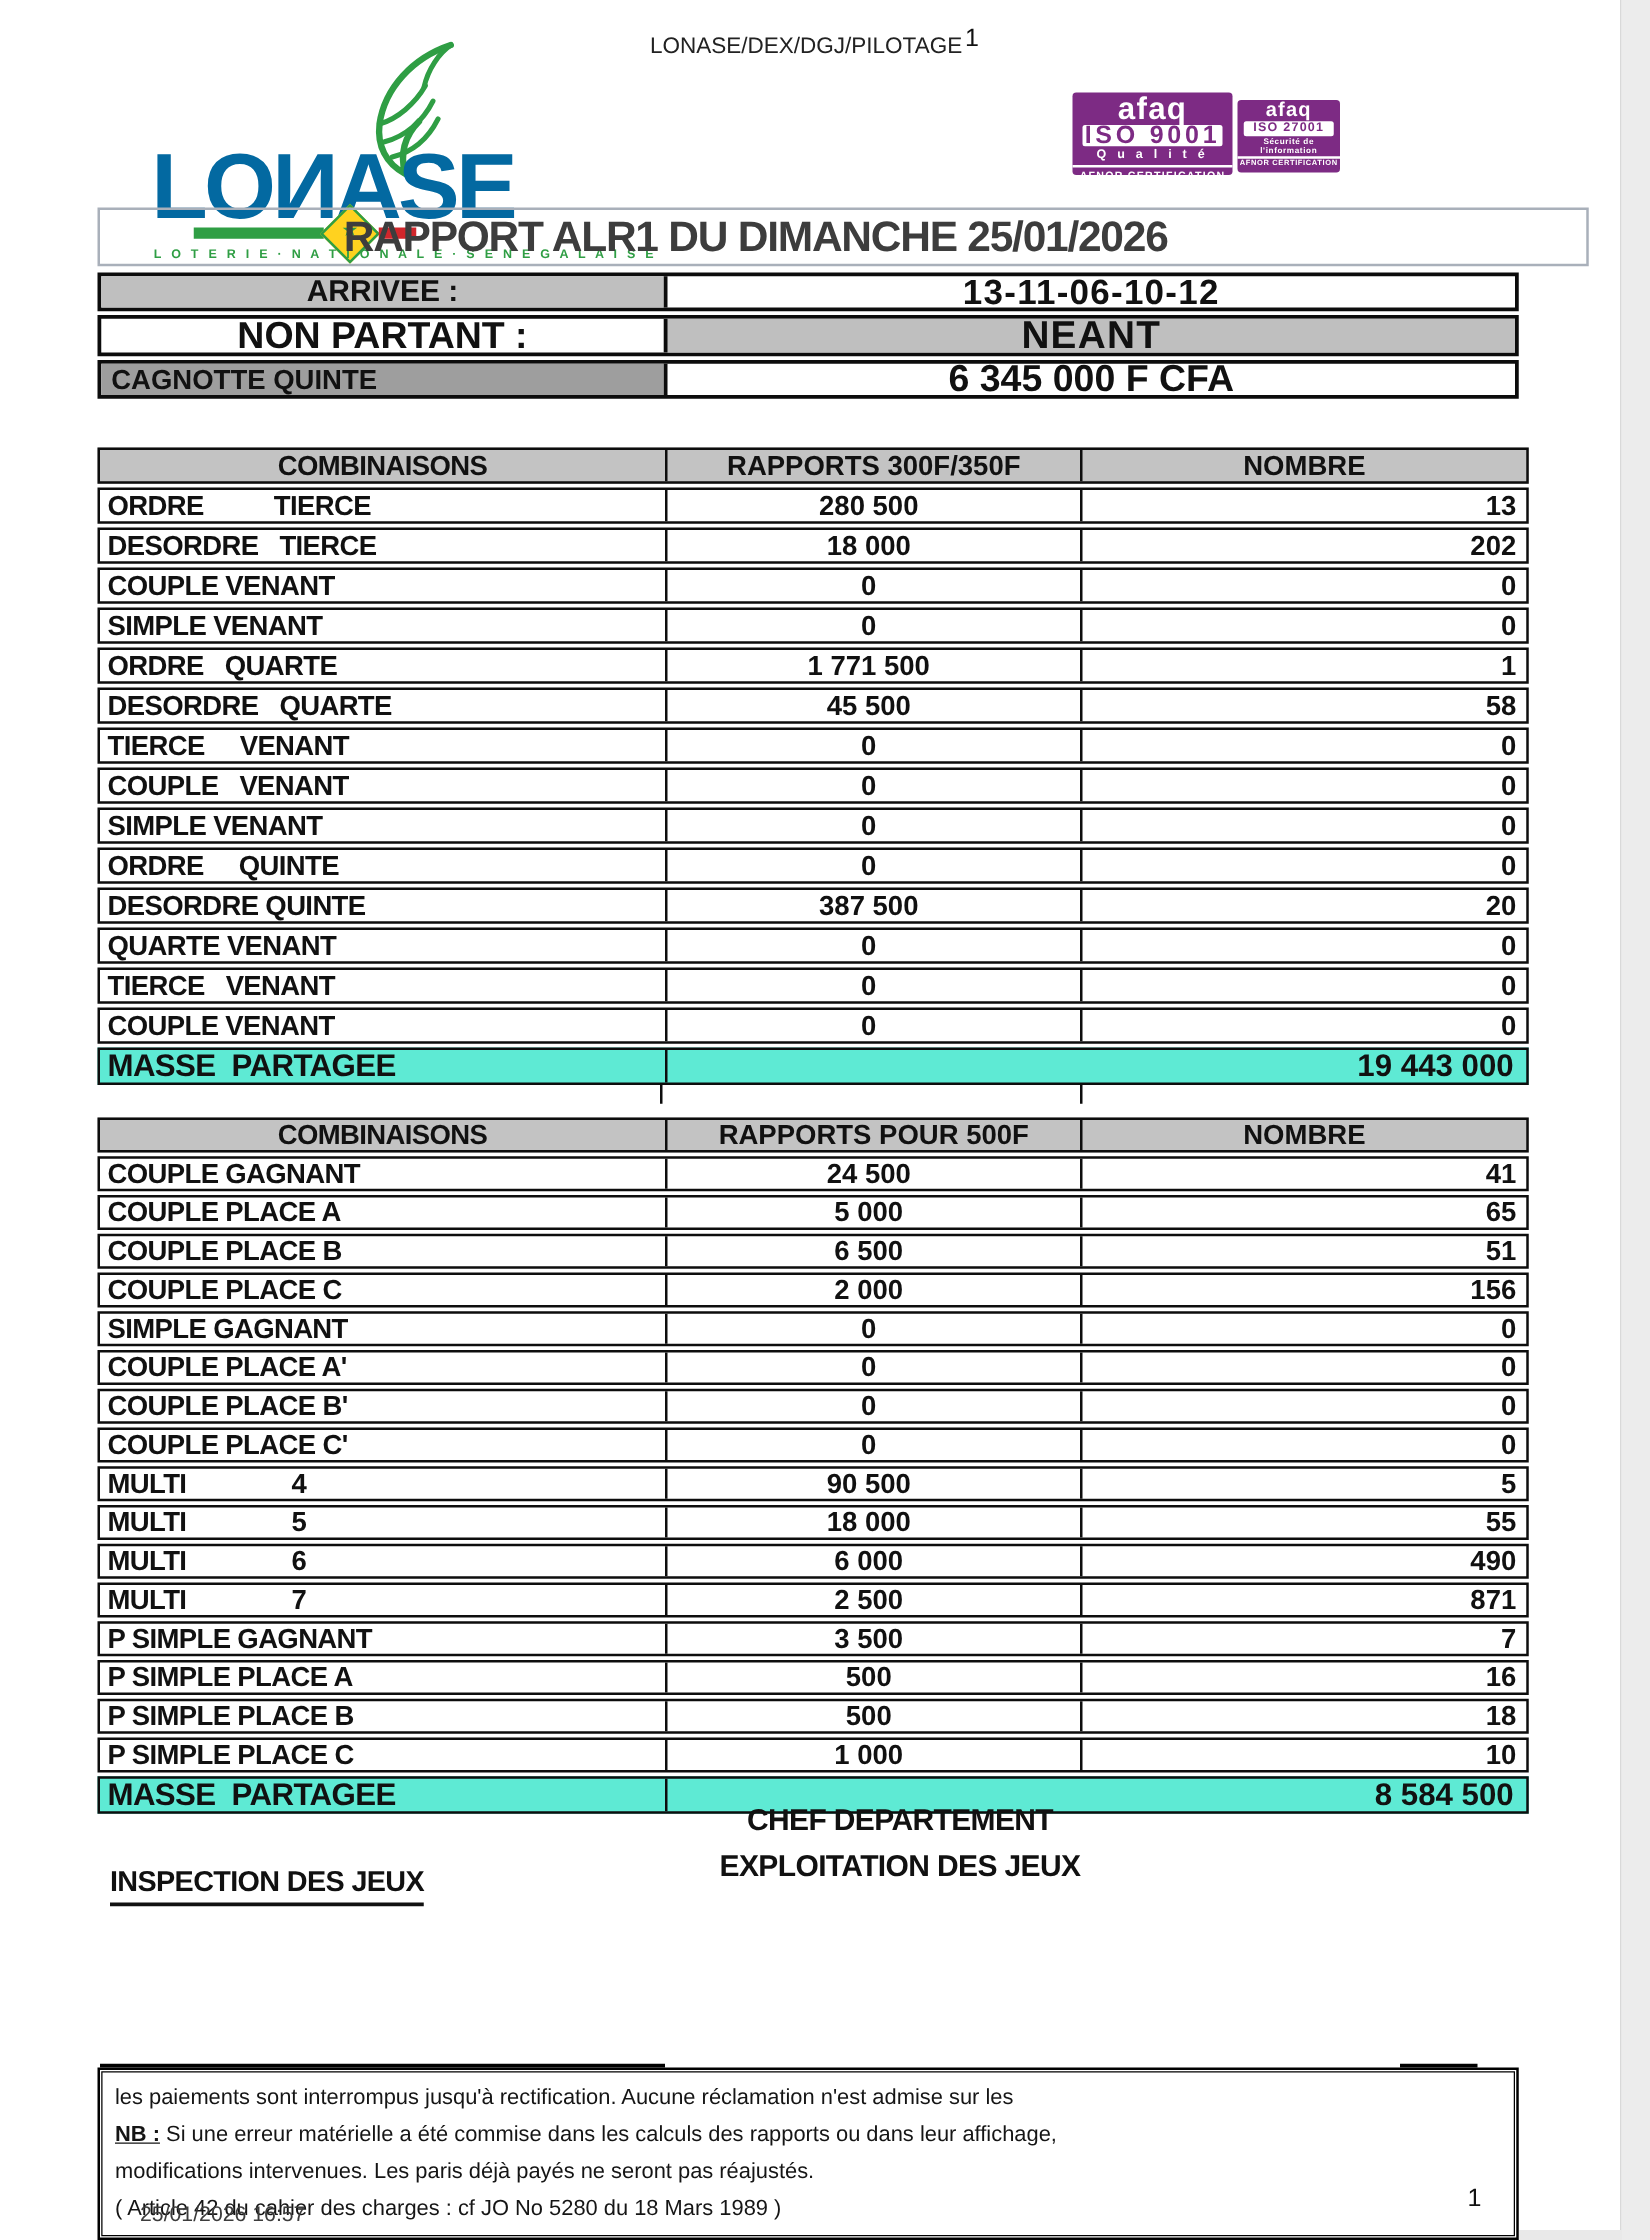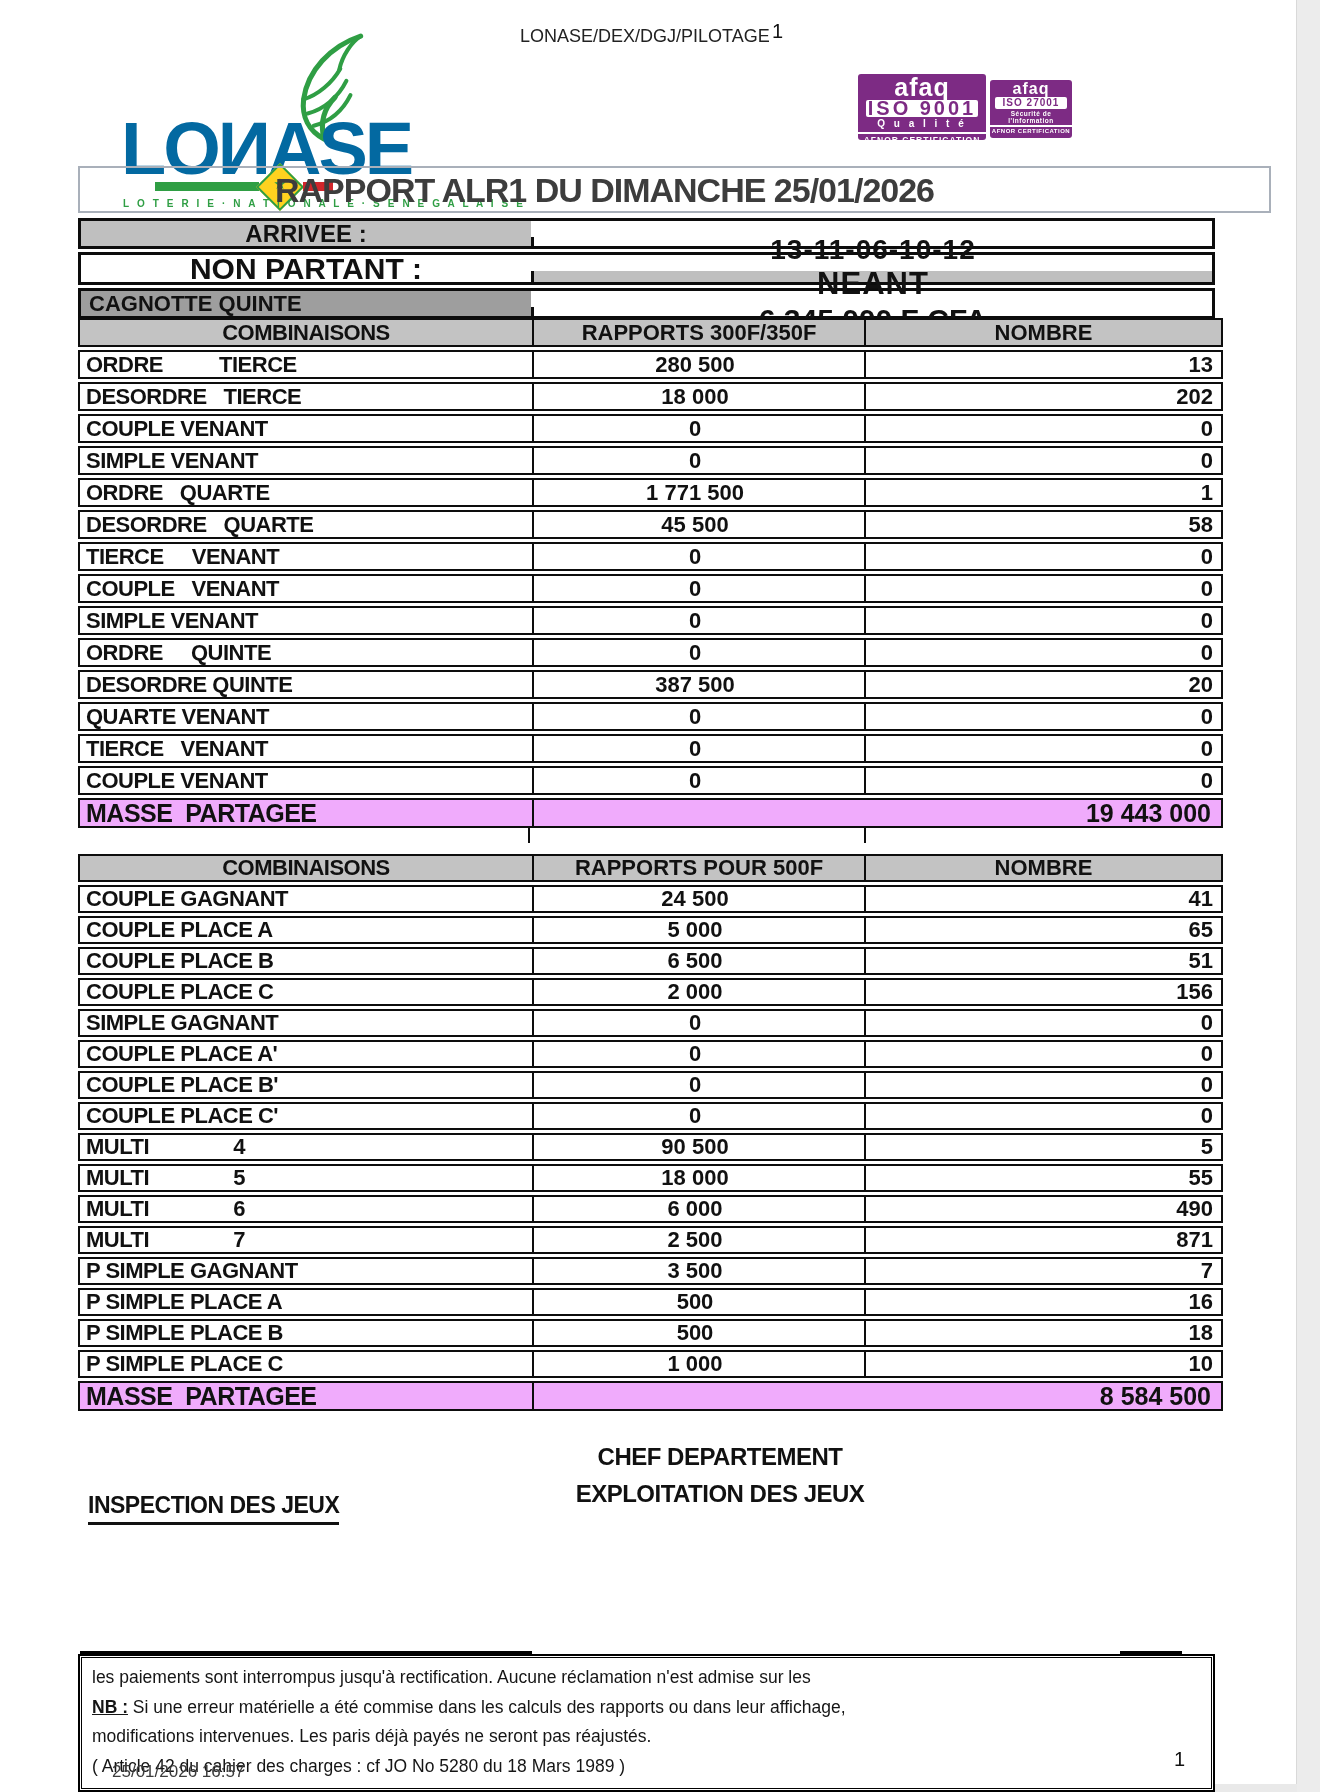--- a/index.html
+++ b/index.html
@@ -44,43 +44,43 @@
 
   
   .title-box{position:absolute;left:78px;top:166px;width:1049px;height:43px;border:2px solid #a9b0ba;
              text-align:center;line-height:45px;font-size:34px;font-weight:800;color:#3d3d3d;
              letter-spacing:-1px;padding-right:140px;white-space:nowrap;}
 
   
   .info{position:absolute;left:78px;top:218px;width:1137px;}
   .irow{display:flex;border:3px solid #0c0c0c;margin-bottom:3px;background:#fff;box-sizing:border-box;}
   .ilabel{width:450px;text-align:center;box-sizing:border-box;}
-  .ival{flex:1;border-left:3px solid #0c0c0c;text-align:center;box-sizing:border-box;margin-top:16px;}
+  .ival{flex:1;border-left:3px solid #0c0c0c;text-align:center;box-sizing:border-box;}
   .irow.r1{height:31px;}.irow.r1 .ilabel{background:#bfbfbf;font-size:24px;font-weight:800;line-height:25px;}
   .irow.r1 .ival{font-size:28px;font-weight:800;line-height:25px;letter-spacing:1px;}
   .irow.r2{height:33px;}.irow.r2 .ilabel{font-size:30px;font-weight:800;line-height:27px;}
   .irow.r2 .ival{background:#bfbfbf;font-size:31px;font-weight:800;line-height:26px;letter-spacing:1px;}
   .irow.r3{height:31px;}.irow.r3 .ilabel{background:#9e9e9e;text-align:left;padding-left:8px;font-size:22px;font-weight:800;line-height:25px;}
   .irow.r3 .ival{font-size:30px;font-weight:800;line-height:25px;}
 
   
-  .tbl{position:absolute;left:78px;width:1145px;}
+  .tbl{position:absolute;left:78px;width:1145px;margin-top:40px;}
   .t1{top:318px;}
   .t2{top:854px;}
   .trow{display:flex;border:2px solid #0d0d0d;margin-bottom:3px;background:#fff;box-sizing:border-box;}
   .cc{width:452px;padding-left:6px;font-weight:800;font-size:22px;white-space:pre;letter-spacing:-0.5px;
       overflow:hidden;box-sizing:border-box;}
   .cr{width:334px;border-left:2px solid #0d0d0d;border-right:2px solid #0d0d0d;text-align:center;
       padding-right:8px;font-weight:800;font-size:22px;box-sizing:border-box;}
   .cn{flex:1;text-align:right;padding-right:8px;font-weight:800;font-size:22px;box-sizing:border-box;}
   .thead{background:#c3c3c3;}
   .thead .cc{text-align:center;padding-left:0;white-space:normal;}
   .t1 .trow > div{line-height:25px;}
   .t2 .trow > div{line-height:24px;}
-  .masse{display:flex;border:2px solid #0d0d0d;background:#f0abfc;height:30px;box-sizing:border-box;}
+  .masse{display:flex;border:2px solid #0d0d0d;background:#5eead4;height:30px;box-sizing:border-box;}
   .masse .ml{width:452px;padding-left:6px;font-size:25px;font-weight:800;line-height:27px;
              letter-spacing:-0.5px;white-space:pre;box-sizing:border-box;}
   .masse .mv{flex:1;border-left:2px solid #0d0d0d;text-align:right;padding-right:10px;font-size:25px;
              font-weight:800;line-height:27px;box-sizing:border-box;}
   .tgap{position:relative;height:15px;}
   .tgap .gl{position:absolute;top:0;bottom:0;width:2px;background:#0d0d0d;}
 
   
   .chef{position:absolute;left:500px;top:1438px;width:440px;text-align:center;font-size:24px;
         font-weight:800;line-height:37px;letter-spacing:-0.5px;}

